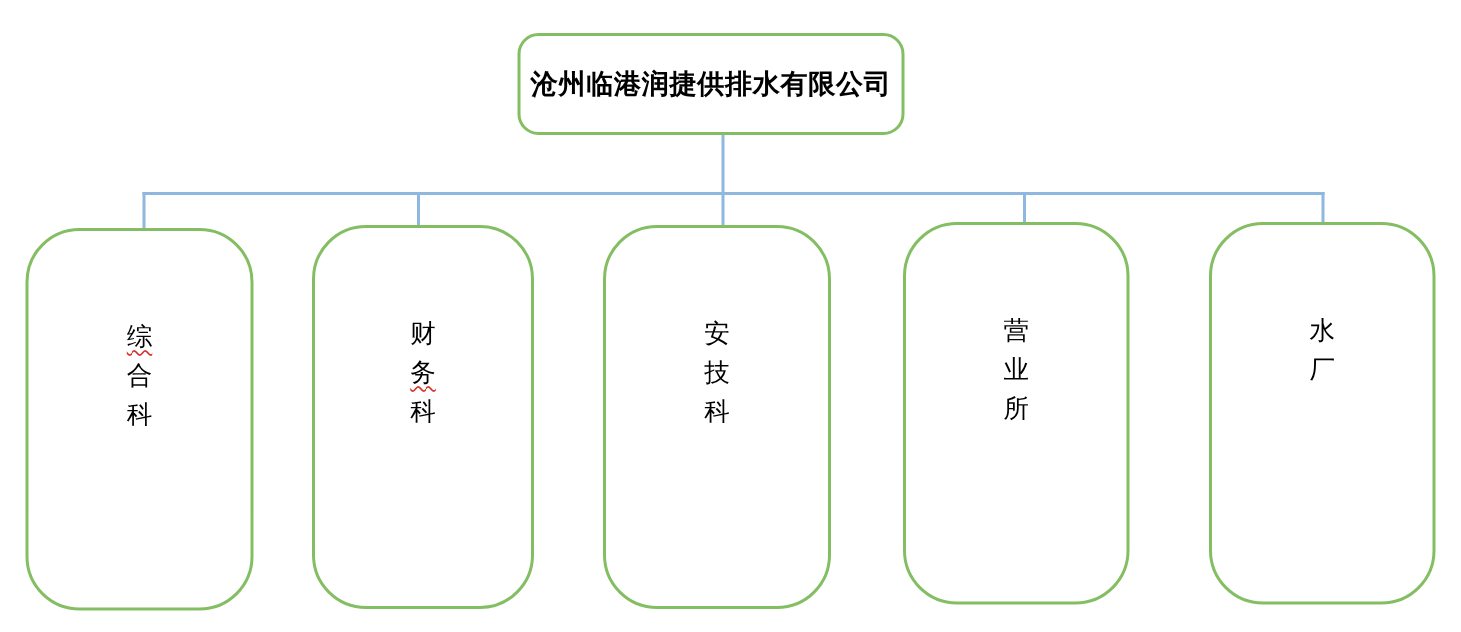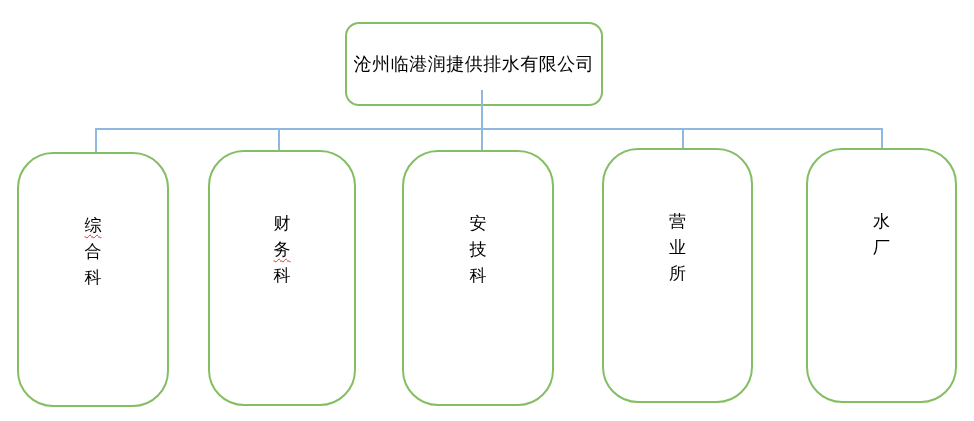--- a/index.html
+++ b/index.html
@@ -20,27 +20,28 @@
     width: 974px;
     height: 421px;
     background: var(--bg);
     overflow: hidden;
   }
 
   
   .root-box {
     position: absolute;
     left: 345px; top: 22px;
-    width: 258px; height: 84px;
+    width: 258px; height: 68px;
     border: 2px solid var(--green);
     border-radius: 14px;
     background: var(--bg);
     display: flex;
     align-items: center;
     justify-content: center;
+    font-weight: bold;
   }
   .root-label {
     font-size: 18px;
     letter-spacing: 0.5px;
     white-space: nowrap;
   }
 
   
   .line {
     position: absolute;

